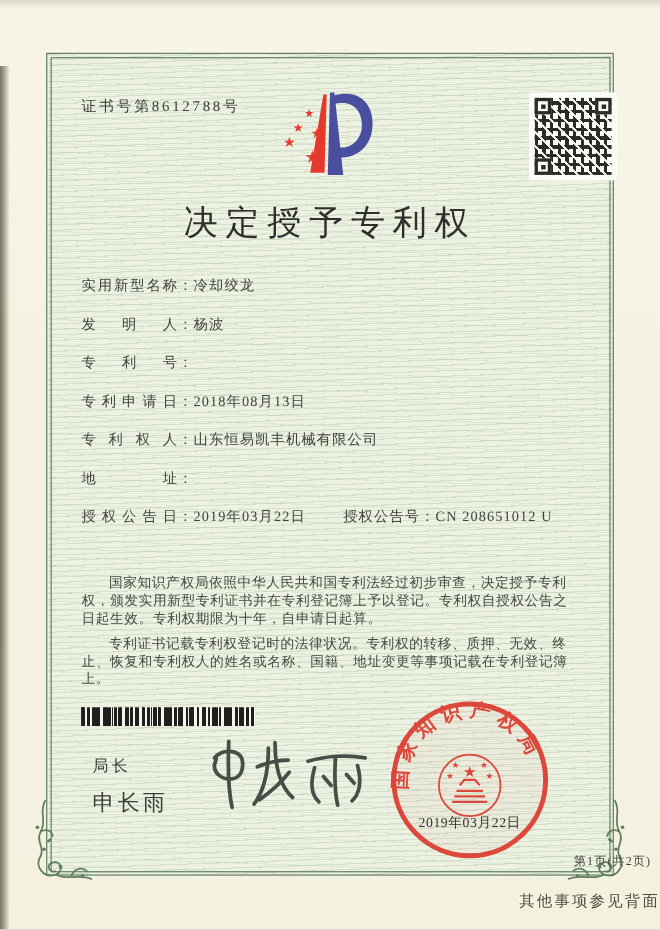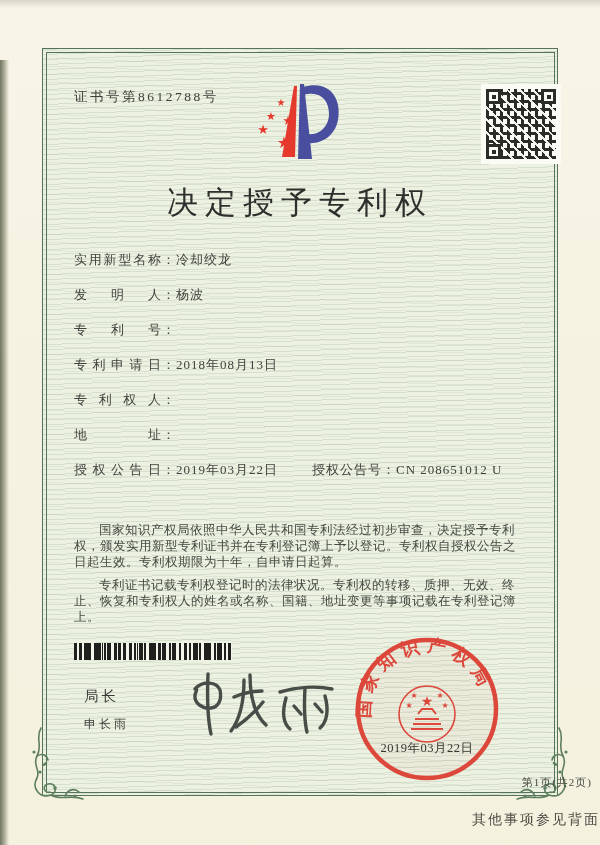--- a/index.html
+++ b/index.html
@@ -53,21 +53,21 @@
 
   .barcode{position:absolute;left:74px;top:643px;width:158px;height:17px;z-index:2;
      background-color:#f3f5ea;
      background-image:
        repeating-linear-gradient(90deg,#1f1f1d 0 2px, rgba(0,0,0,0) 2px 5px),
        repeating-linear-gradient(90deg,#1f1f1d 0 3px, rgba(0,0,0,0) 3px 11px),
        repeating-linear-gradient(90deg,#1f1f1d 0 1px, rgba(0,0,0,0) 1px 7px);}
 
   .sig-title{position:absolute;left:84px;top:687px;z-index:2;font-size:14.5px;
              letter-spacing:3px;color:#3a3d38;font-family:"Liberation Sans","DejaVu Sans",sans-serif;}
-  .sig-name{position:absolute;left:84px;top:716px;z-index:2;font-size:12px;
+  .sig-name{position:absolute;left:84px;top:716px;z-index:2;font-size:20px;
             letter-spacing:3px;color:#3a3d38;font-family:Liberation Serif, serif;}
   .signature{position:absolute;left:178px;top:658px;z-index:2;}
 
   .seal{position:absolute;left:352px;top:634px;z-index:3;opacity:.92;}
   .seal-date{position:absolute;left:356px;top:740px;width:142px;z-index:4;text-align:center;
              font-size:12.5px;color:#35352f;letter-spacing:.5px;}
 
   .pagenum{position:absolute;left:0;right:8px;top:775px;z-index:2;text-align:right;
            font-size:11px;color:#45483f;letter-spacing:1px;}
   .footer-note{position:absolute;left:0;right:0;top:811px;z-index:2;text-align:right;
@@ -160,20 +160,21 @@
         <span class="fcolon">：</span>
     </div>
     <div class="frow">
       <span class="flabel">专利申请日</span>
         <span class="fcolon">：</span>
       <span class="fval">2018年08月13日</span>
     </div>
     <div class="frow">
       <span class="flabel">专利权人</span>
         <span class="fcolon">：</span>
+      <span class="fval">山东恒易凯丰机械有限公司</span>
     </div>
     <div class="frow">
       <span class="flabel">地址</span>
         <span class="fcolon">：</span>
     </div>
     <div class="frow">
       <span class="flabel">授权公告日</span>
         <span class="fcolon">：</span>
       <span class="fval">2019年03月22日</span>
       <span class="flabel2">授权公告号</span>

